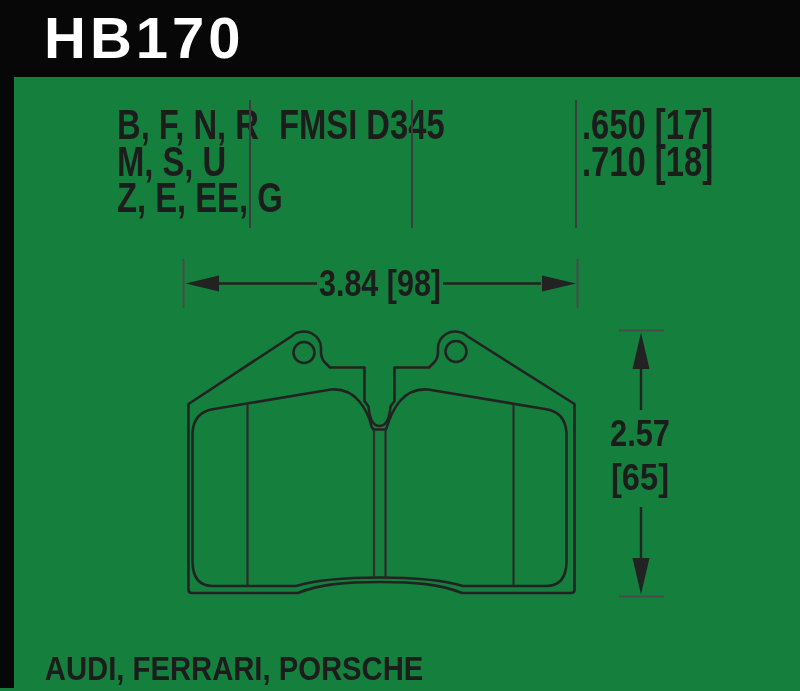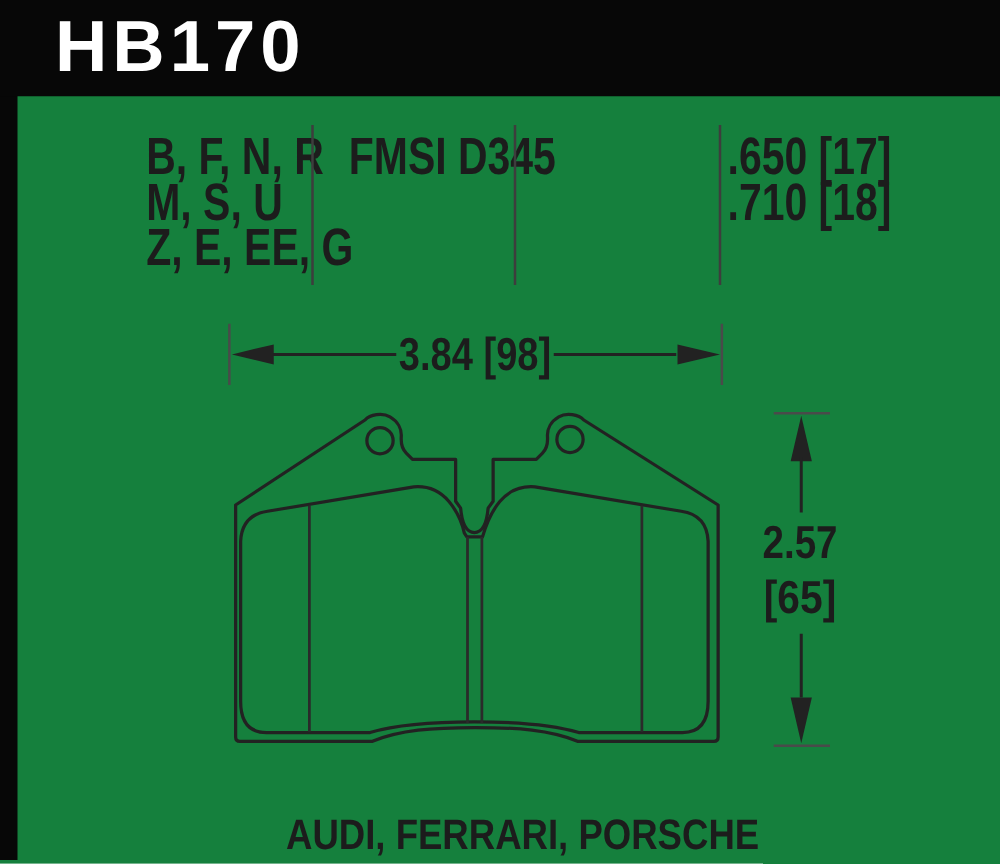--- a/index.html
+++ b/index.html
@@ -18,21 +18,21 @@
   .col-compounds{left:117px;}
   .col-fmsi{left:279px;}
   .col-thickness{left:582px;}
   .cond{display:inline-block;transform:scaleX(0.78);transform-origin:left top;}
   .cell{height:36.6px;}
   .vrule{position:absolute;top:100px;height:128px;width:2px;background:#3d3d3d;}
   .vrule-1{left:249px;}
   .vrule-2{left:411px;}
   .vrule-3{left:575px;}
   .applications{
-    position:absolute;left:14px;top:649px;width:624px;text-align:right;
+    position:absolute;left:14px;top:649px;width:624px;text-align:left;
     font-size:34px;font-weight:bold;color:#1c1c1c;white-space:nowrap;
   }
   .cond-center{display:inline-block;transform:scaleX(0.86);transform-origin:center top;}
   svg.drawing{position:absolute;top:0;left:0;}
   .outline{fill:none;stroke:#222222;stroke-width:2.6;stroke-linejoin:round;}
   .thinline{fill:none;stroke:#2a2a2a;stroke-width:2.2;}
   .dim-ext{fill:none;stroke:#4a4a4a;stroke-width:2;}
   .dim-shaft{fill:none;stroke:#222222;stroke-width:2.4;}
   .dim-head{fill:#222222;stroke:none;}
   .dim-text{font-family:"Liberation Sans", sans-serif;font-weight:bold;font-size:37px;

